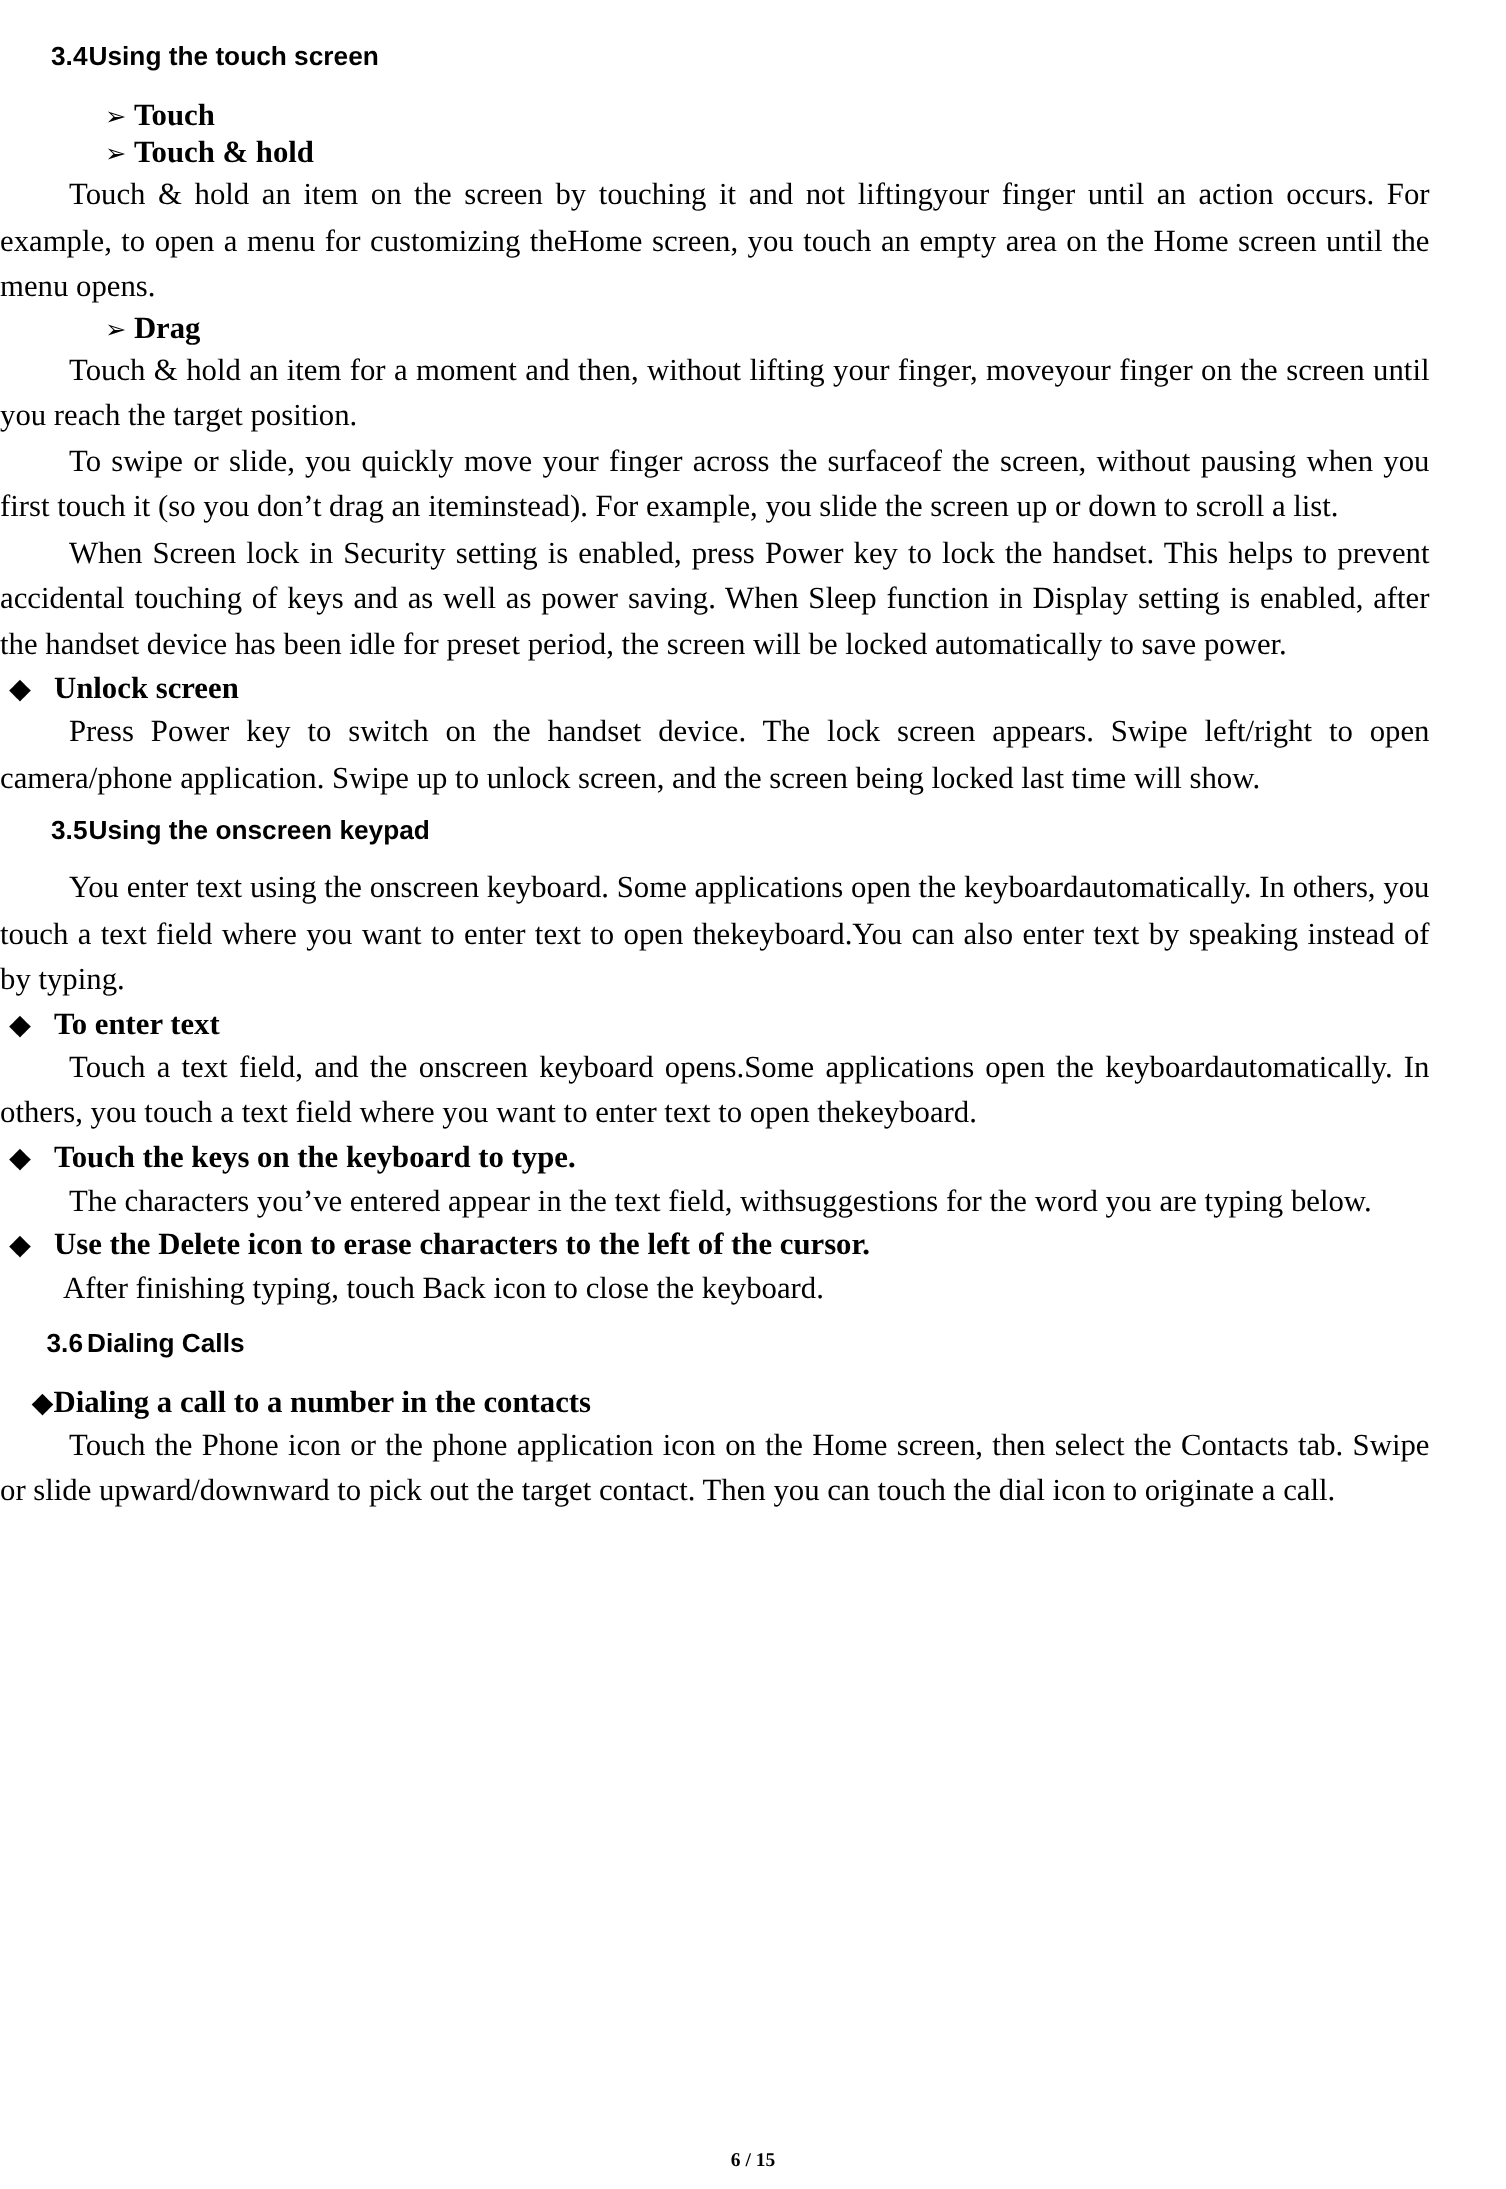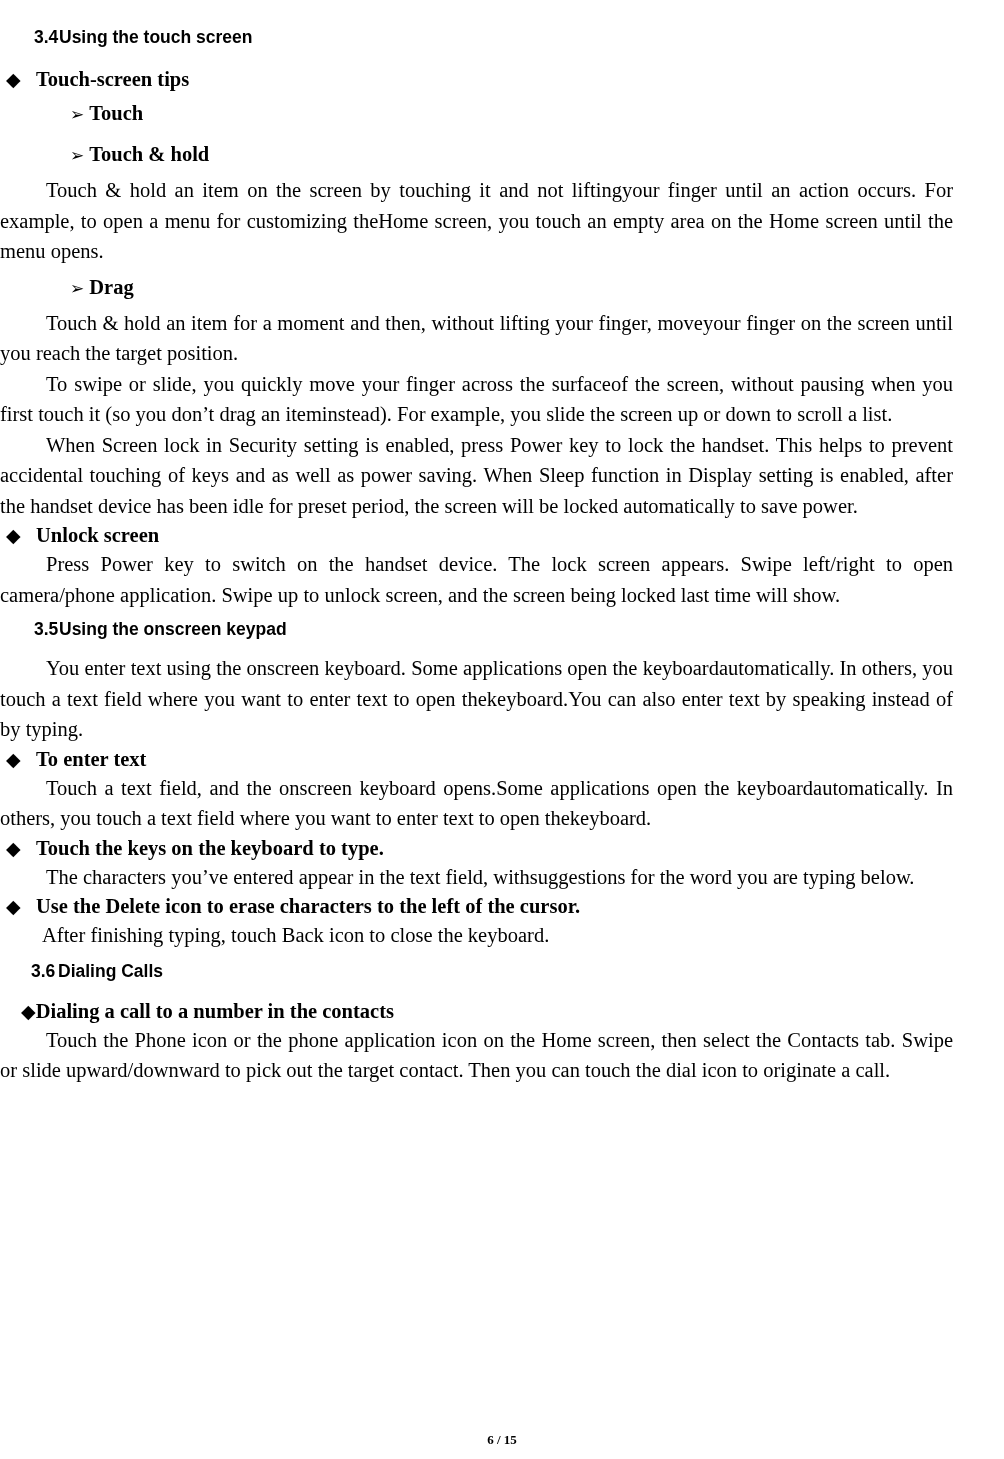--- a/index.html
+++ b/index.html
@@ -70,21 +70,21 @@
   .dia.tight .dmark {
     width: auto;
     padding-left: 21px;
     padding-right: 0;
   }
 
   
   .arw {
     font-weight: bold;
     font-size: 20.5px;
-    line-height: 40px;
+    line-height: 24px;
     white-space: nowrap;
     margin: 0;
   }
   .arw .amark {
     display: inline-block;
     padding-left: 70px;
     font-family: "DejaVu Sans", sans-serif;
     font-size: 17px;
     font-weight: normal;
   }
@@ -123,23 +123,20 @@
 </head>
 <body>
 
 <div id="page">
   <div id="content">
 
     <div class="heading h-34">
       <span class="h-num">3.4</span><span class="h-title">Using the touch screen</span>
     </div>
 
-    <p class="dia">
-      <span class="dmark">◆</span><span class="dtext">Touch-screen tips</span>
-    </p>
 
     <p class="arw">
       <span class="amark">➢</span><span class="atext">Touch</span>
     </p>
 
 
     <p class="arw">
       <span class="amark">➢</span><span class="atext">Touch &amp; hold</span>
     </p>
 

